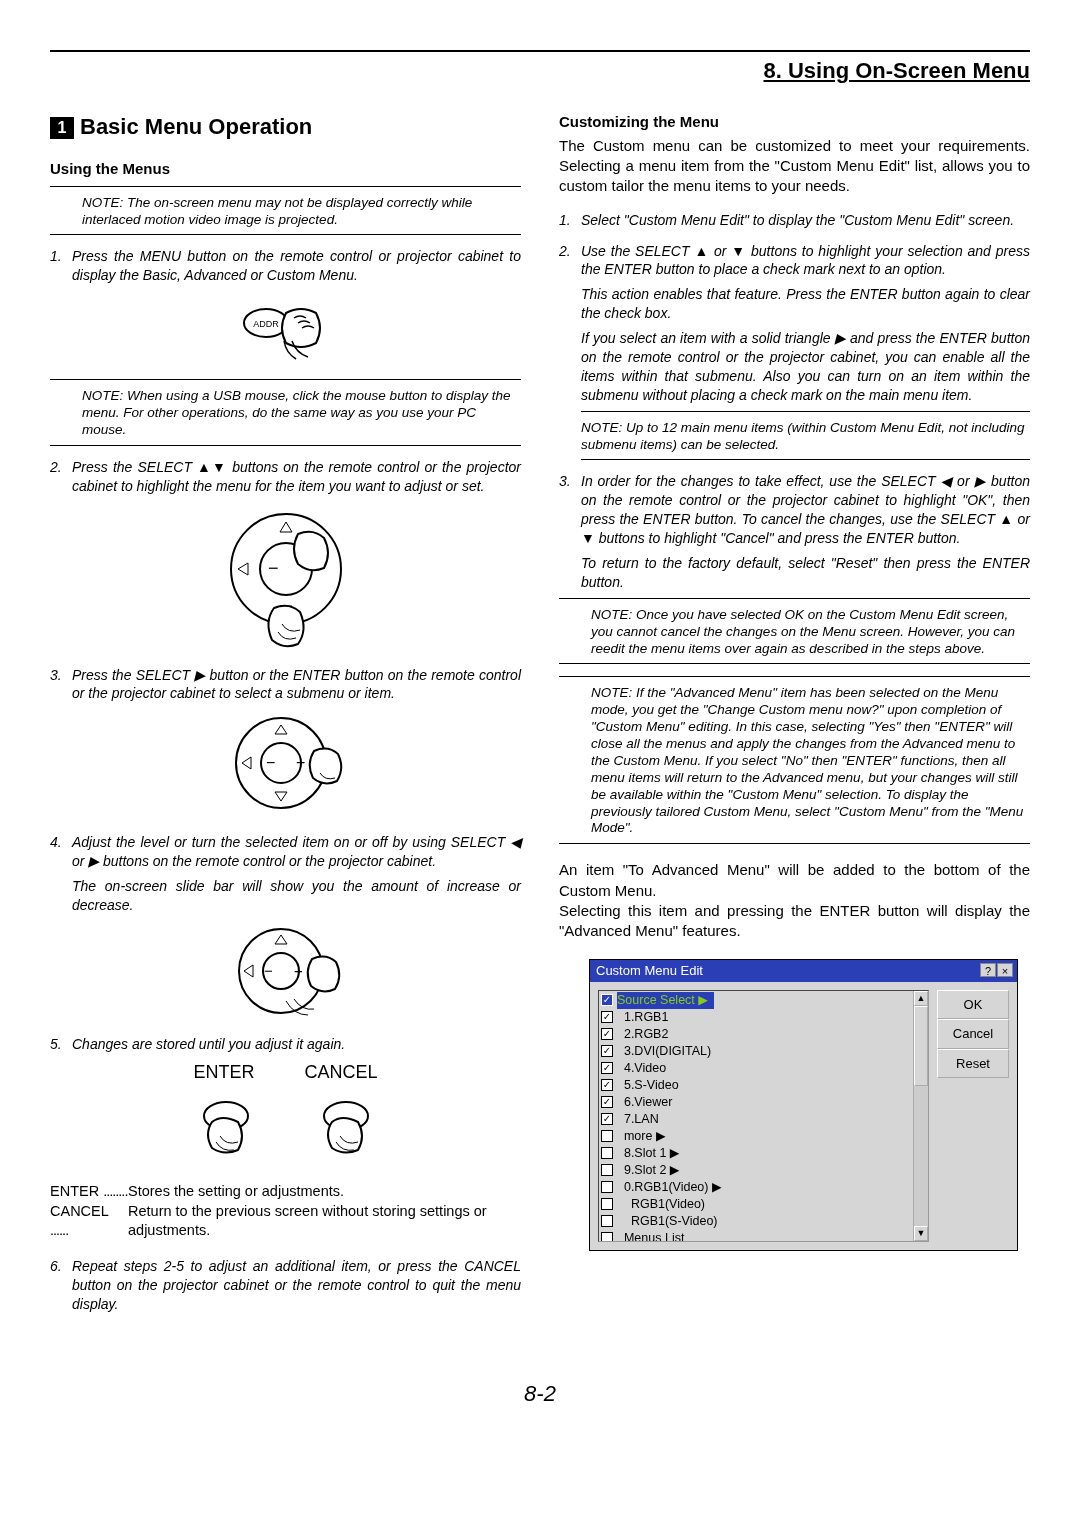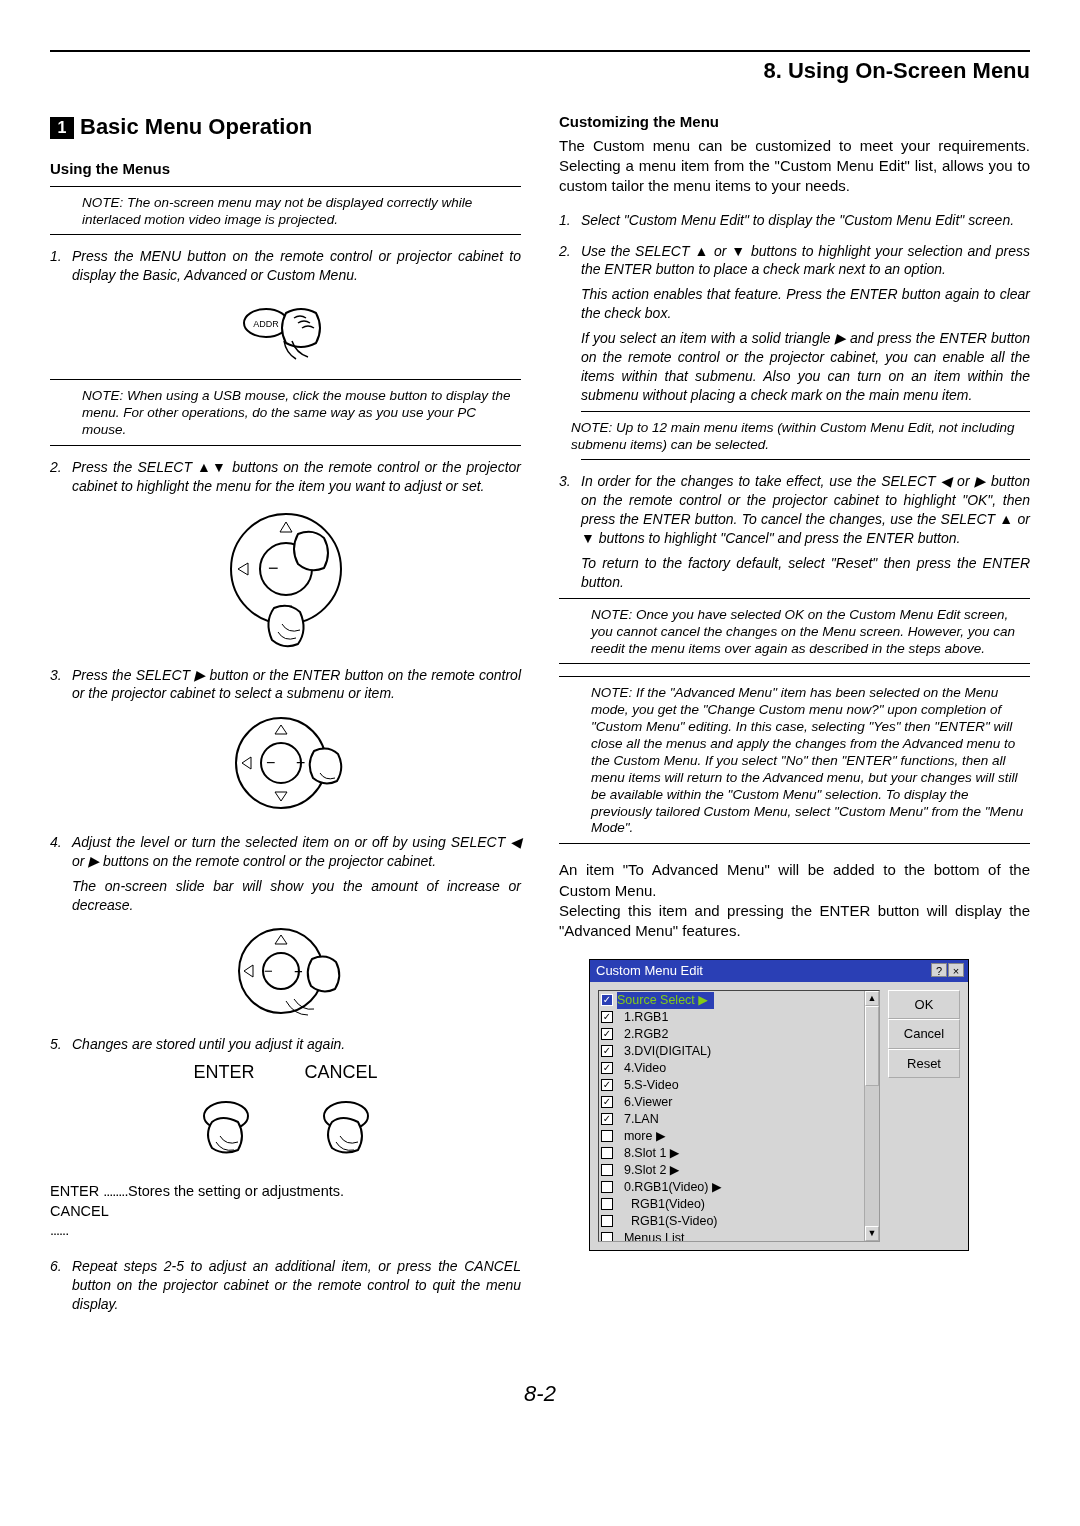--- a/index.html
+++ b/index.html
@@ -7,21 +7,21 @@
     background: #fff;
     font-family: Arial, Helvetica, sans-serif;
     color: #000;
     width: 1080px;
     margin: 0 auto;
     padding: 50px 50px 30px 50px;
     font-size: 15px;
     line-height: 1.35;
   }
   .top-rule { border-top: 2px solid #000; margin-bottom: 4px; }
-  .chapter-head { text-align: right; font-weight: 900; font-size: 22px; margin-bottom: 26px; }
+  .chapter-head { text-align: right; font-weight: 900; font-size: 22px; margin-bottom: 26px; text-decoration: underline; }
   .cols { display: flex; gap: 38px; }
   .col { flex: 1; min-width: 0; }
   .section-title { font-weight: 900; font-size: 22px; margin-bottom: 18px; }
   .section-num {
     display: inline-block;
     background: #000; color: #fff;
     width: 24px; height: 22px; line-height: 22px;
     text-align: center; font-size: 16px;
     margin-right: 6px; vertical-align: 1px;
   }
@@ -36,21 +36,21 @@
   .illus svg { display: block; margin: 0 auto; }
   .menu-lbl { font-family: Arial; font-size: 18px; letter-spacing: 0.5px; margin-bottom: 4px; }
   .enter-cancel-lbls { display: flex; justify-content: center; gap: 50px; font-size: 18px; margin-bottom: 2px; }
   .defs { font-size: 14.5px; margin-top: 10px; }
   .def-row { display: flex; }
   .def-k { width: 78px; flex: none; }
   .def-dots { letter-spacing: -1px; }
   .body-p { font-size: 15px; text-align: justify; }
   
   .cme-window {
-    width: 380px; margin: 18px 0 0 30px;
+    width: 429px; margin: 18px 0 0 30px;
     border: 1px solid #000; background: #d6d6d6;
     font-family: Arial, sans-serif; font-size: 13px;
   }
   .cme-title {
     background: #2a3fb5; color: #fff;
     display: flex; justify-content: space-between;
     padding: 2px 4px 2px 6px; font-size: 13px;
   }
   .cme-title-btns span {
     display: inline-block; width: 16px; height: 14px;
@@ -209,20 +209,21 @@
       </svg>
     </div>
 
     <div class="defs">
       <div class="def-row">
         <span class="def-k"><span>ENTER</span> <span class="def-dots">........</span></span>
         <span>Stores the setting or adjustments.</span>
       </div>
       <div class="def-row">
         <span class="def-k"><span>CANCEL</span> <span class="def-dots">......</span></span>
+        <span>Return to the previous screen without storing settings or adjustments.</span>
       </div>
     </div>
 
     <div class="step" style="margin-top:16px">
         <div class="step-n">6.</div>
         <div class="step-body">Repeat steps 2-5 to adjust an additional item, or press the CANCEL button on the projector cabinet or the remote control to quit the menu display.</div>
       </div>
   </div>
 
   <div class="col">
@@ -237,21 +238,21 @@
     <div class="step">
         <div class="step-n">2.</div>
       <div class="step-body">
         <span>Use the SELECT ▲ or ▼ buttons to highlight your selection and press the ENTER button to place a check mark next to an option.</span>
         <span class="cont">This action enables that feature. Press the ENTER button again to clear the check box.</span>
         <span class="cont">If you select an item with a solid triangle ▶ and press the ENTER button on the remote control or the projector cabinet, you can enable all the items within that submenu. Also you can turn on an item within the submenu without placing a check mark on the main menu item.</span>
       </div>
     </div>
 
     <div class="rule-u" style="margin-left:22px"></div>
-    <div class="note-txt" style="margin-left:12px">NOTE: Up to 12 main menu items (within Custom Menu Edit, not including submenu items) can be selected.</div>
+    <div class="note-txt" style="margin-left:22px">NOTE: Up to 12 main menu items (within Custom Menu Edit, not including submenu items) can be selected.</div>
     <div class="rule-u" style="margin-left:22px"></div>
 
     <div class="step">
         <div class="step-n">3.</div>
       <div class="step-body">
         <span>In order for the changes to take effect, use the SELECT ◀ or ▶ button on the remote control or the projector cabinet to highlight "OK", then press the ENTER button. To cancel the changes, use the SELECT ▲ or ▼ buttons to highlight "Cancel" and press the ENTER button.</span>
         <span class="cont">To return to the factory default, select "Reset" then press the ENTER button.</span>
       </div>
     </div>
 

